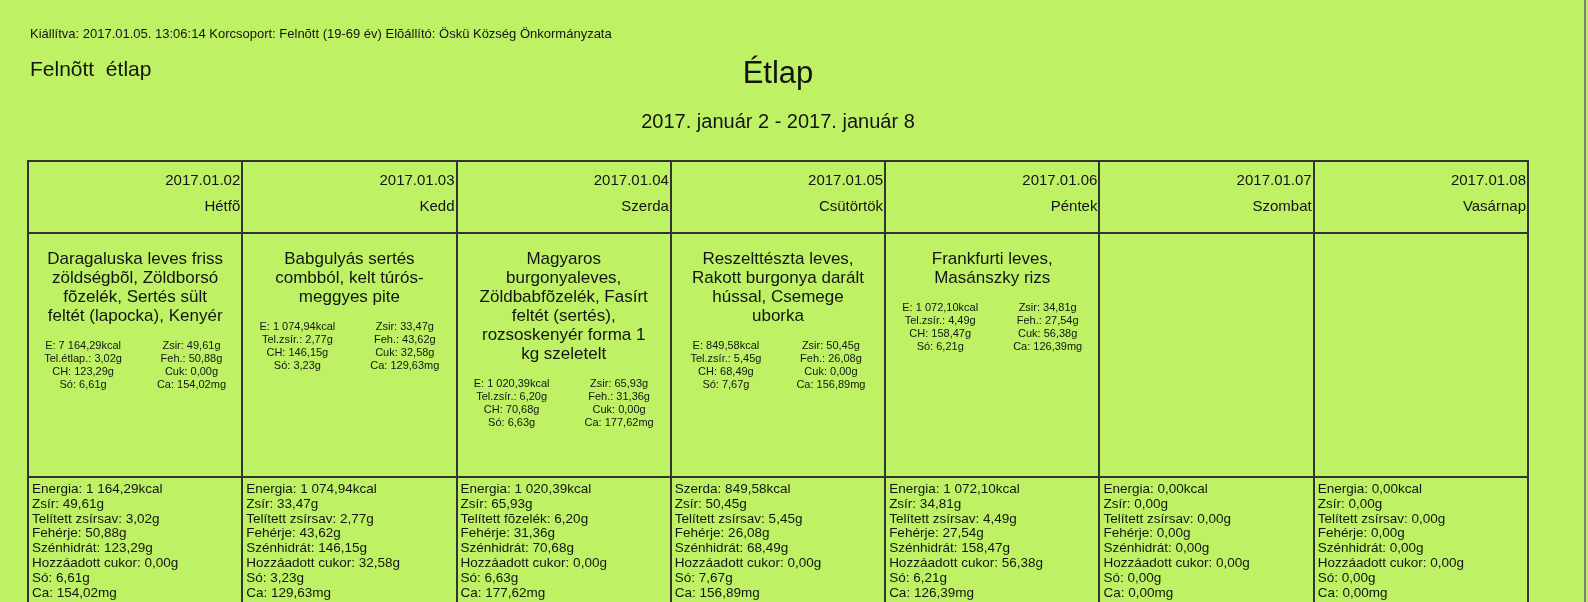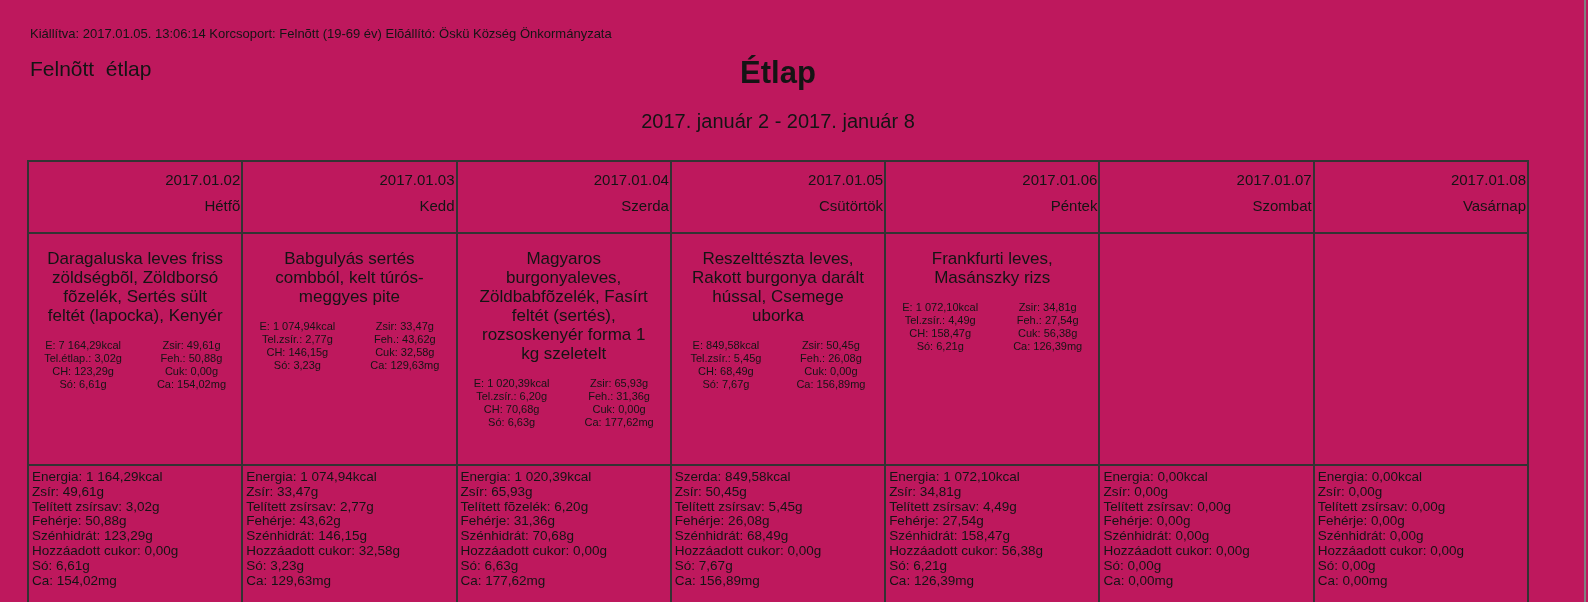--- a/index.html
+++ b/index.html
@@ -1,38 +1,38 @@
 <!DOCTYPE html>
 <html><head>
 <meta charset="utf-8">
 <style>
   html,body{margin:0;padding:0;background:#fff;}
   #page{
     position:relative;
     width:1588px;height:602px;
-    background:#be185d;
+    background:#bef264;
     font-family:"Liberation Sans","DejaVu Sans",sans-serif;
     color:#141414;
     overflow:hidden;
   }
   .meta-line{
     position:absolute;left:30px;top:26px;
     font-size:13px;white-space:pre;
   }
   .left-heading{
     position:absolute;left:30px;top:57px;
     font-size:21px;white-space:pre;
   }
   .center-block{
     position:absolute;left:27px;top:0;width:1502px;
     text-align:center;
   }
   .doc-title{
     position:absolute;left:0;right:0;top:55px;
-    font-size:31px;font-weight:bold;
+    font-size:31px;font-weight:normal;
   }
   .doc-subtitle{
     position:absolute;left:0;right:0;top:110px;
     font-size:20px;font-weight:normal;
   }
   table.menu{
     position:absolute;left:27px;top:160px;width:1502px;
     border-collapse:collapse;table-layout:fixed;
   }
   table.menu th,table.menu td{
@@ -43,21 +43,21 @@
   th.day-th{
     height:60px;
     font-weight:normal;text-align:right;
     padding-top:9px;
   }
   .day-date{font-size:15px;margin-bottom:9px;}
   .day-name{font-size:15px;}
   td.meal-td{
     height:215px;
     text-align:center;
-    padding:15px 6px 0 6px;
+    padding:15px 6px 12px 6px;
   }
   .meal-title{
     font-size:17px;line-height:19px;
     margin:0 8px;
   }
   .nutri{
     margin-top:14px;
     display:flex;justify-content:center;gap:35px;
     font-size:11px;line-height:13px;
   }

